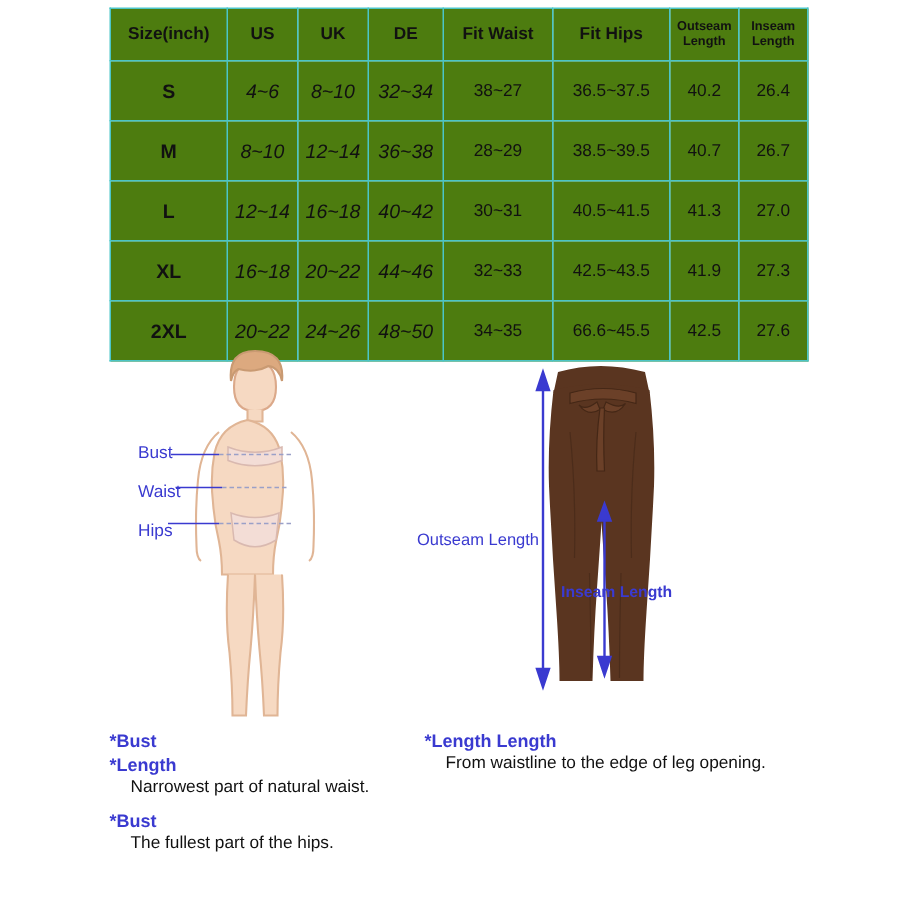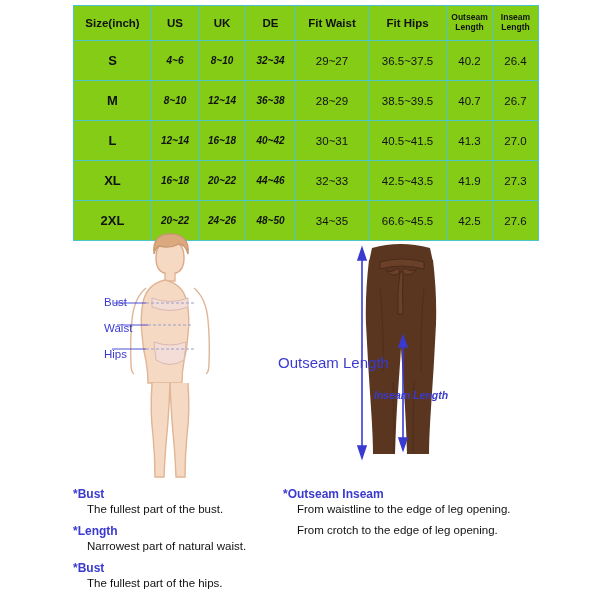--- a/index.html
+++ b/index.html
@@ -24,21 +24,21 @@
   .size-table {
     position: absolute;
     left: 73px;
     top: 5px;
     width: 455px;
     border-collapse: collapse;
     table-layout: fixed;
   }
   .size-table td, .size-table th {
     border: 1px solid #4bc5c7;
-    background: #84cc16;
+    background: #4d7c0f;
     text-align: center;
     vertical-align: middle;
     font-size: 11px;
     color: #111;
     padding: 0;
     height: 39px;
   }
   .size-table thead th {
     font-weight: bold;
     font-size: 11.5px;
@@ -46,23 +46,23 @@
   }
   .size-table thead th.small-head {
     font-size: 8.5px;
     line-height: 1.12;
   }
   .size-table td.size-label {
     font-weight: bold;
     font-size: 13px;
   }
   .size-table td.em {
-    font-weight: bold;
+    font-weight: normal;
     font-style: italic;
-    font-size: 10px;
+    font-size: 13px;
   }
   .size-table td.plain {
     font-size: 11.5px;
   }
 
   
   .c-size  { width: 78px; }
   .c-us    { width: 47px; }
   .c-uk    { width: 47px; }
   .c-de    { width: 50px; }
@@ -79,38 +79,36 @@
     width: 600px;
     height: 255px;
   }
 
   
   .body-label {
     position: absolute;
     color: #3a3ad0;
     font-size: 11.5px;
     white-space: nowrap;
-    margin-left: 12px;
   }
   .lbl-bust  { left: 92px;  top: 64px; }
   .lbl-waist { left: 92px;  top: 90px; }
   .lbl-hips  { left: 92px;  top: 116px; }
 
   .pants-label {
     position: absolute;
     color: #3a3ad0;
-    font-size: 15px;
+    font-size: 11px;
     white-space: nowrap;
   }
   .lbl-outseam { left: 278px; top: 122px; }
   .lbl-inseam  {
     left: 374px; top: 157px;
     font-weight: bold;
     font-size: 10.5px;
-    font-style: italic;
   }
 
   
   .legend {
     position: absolute;
     top: 487px;
     left: 0;
     width: 600px;
     height: 113px;
   }
@@ -170,21 +168,21 @@
           <span>Length</span>
         </th>
       </tr>
     </thead>
     <tbody>
       <tr>
         <td class="size-label">S</td>
         <td class="em">4~6</td>
         <td class="em">8~10</td>
         <td class="em">32~34</td>
-        <td class="plain">29~27</td>
+        <td class="plain">38~27</td>
         <td class="plain">36.5~37.5</td>
         <td class="plain">40.2</td>
         <td class="plain">26.4</td>
       </tr>
       <tr>
         <td class="size-label">M</td>
         <td class="em">8~10</td>
         <td class="em">12~14</td>
         <td class="em">36~38</td>
         <td class="plain">28~29</td>
@@ -303,26 +301,24 @@
       </g>
     </svg>
 
     <div class="pants-label lbl-outseam">Outseam Length</div>
     <div class="pants-label lbl-inseam">Inseam Length</div>
   </div>
 
   <div class="legend">
     <div class="legend-col legend-left">
       <div class="legend-term">*Bust</div>
-      <div class="legend-desc">The fullest part of the bust.</div>
       <div class="legend-term">*Length</div>
       <div class="legend-desc">Narrowest part of natural waist.</div>
       <div class="legend-term">*Bust</div>
       <div class="legend-desc">The fullest part of the hips.</div>
     </div>
     <div class="legend-col legend-right">
-      <div class="legend-term">*Outseam Inseam</div>
+      <div class="legend-term">*Length Length</div>
       <div class="legend-desc">From waistline to the edge of leg opening.</div>
-      <div class="legend-desc">From crotch to the edge of leg opening.</div>
     </div>
   </div>
 
 </div>
 
 </body></html>

